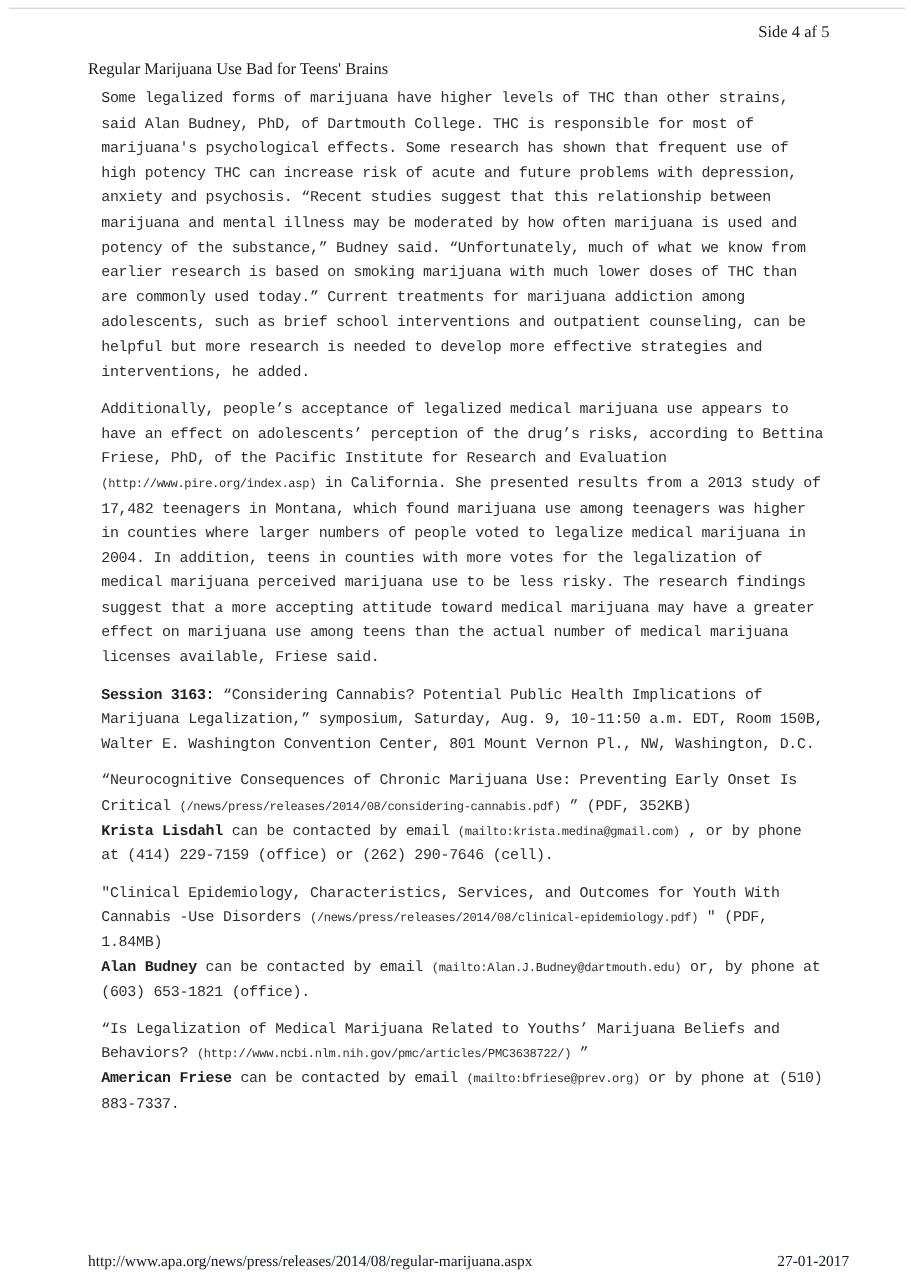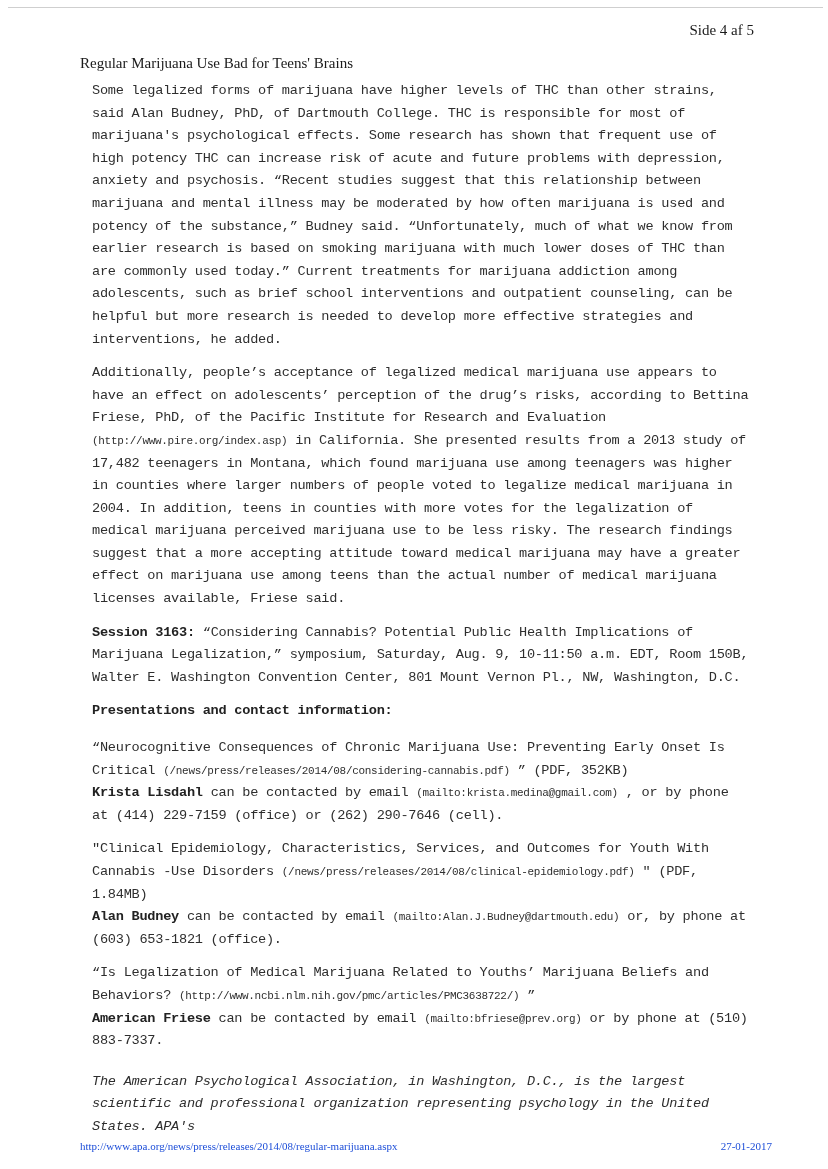--- a/index.html
+++ b/index.html
@@ -7,44 +7,42 @@
   .top-rule { position: absolute; left: 8px; top: 7px; width: 815px; height: 1px; background: #cfcfcf; }
   .hdr { position: absolute; top: 22px; font-family: "Liberation Serif", serif; font-size: 15px; color: #1a1a1a; }
   .hdr-title { left: 80px; margin-top: 33px; }
   .hdr-page { right: 74px; }
   .content { position: absolute; left: 92px; top: 80px; width: 660px; font-family: Liberation Mono, monospace; font-size: 13.6px; line-height: 22.6px; color: #2e2e2e; letter-spacing: -0.25px; }
   .content p { margin: 0 0 11px 0; }
   .small { font-size: 11px; letter-spacing: -0.3px; }
   .b { font-weight: bold; color: #222; margin-top: 28px; }
   .pres { margin-left: 10px; }
   .italic { font-style: italic; }
-  .ftr { position: absolute; top: 1140px; font-family: "Liberation Serif", serif; font-size: 11px; color: #1d4ed8; }
+  .ftr { position: absolute; top: 1140px; font-family: "Liberation Serif", serif; font-size: 14px; color: #0f172a; }
   .ftr-url { left: 80px; }
   .ftr-date { right: 56px; }
 </style>
 </head>
 <body>
 
 <div class="top-rule"></div>
 
 <div class="hdr hdr-title">Regular Marijuana Use Bad for Teens' Brains</div>
 <div class="hdr hdr-page">Side 4 af 5</div>
 
 <div class="content">
   <p>Some legalized forms of marijuana have higher levels of THC than other strains, said Alan Budney, PhD, of Dartmouth College. THC is responsible for most of marijuana's psychological effects. Some research has shown that frequent use of high potency THC can increase risk of acute and future problems with depression, anxiety and psychosis. “Recent studies suggest that this relationship between marijuana and mental illness may be moderated by how often marijuana is used and potency of the substance,” Budney said. “Unfortunately, much of what we know from earlier research is based on smoking marijuana with much lower doses of THC than are commonly used today.” Current treatments for marijuana addiction among adolescents, such as brief school interventions and outpatient counseling, can be helpful but more research is needed to develop more effective strategies and interventions, he added.</p>
 
   <p><span>Additionally, people’s acceptance of legalized medical marijuana use appears to have an effect on adolescents’ perception of the drug’s risks, according to Bettina Friese, PhD, of the Pacific Institute for Research and Evaluation </span><span class="small">(http://www.pire.org/index.asp)</span><span> in California. She presented results from a 2013 study of 17,482 teenagers in Montana, which found marijuana use among teenagers was higher in counties where larger numbers of people voted to legalize medical marijuana in 2004. In addition, teens in counties with more votes for the legalization of medical marijuana perceived marijuana use to be less risky. The research findings suggest that a more accepting attitude toward medical marijuana may have a greater effect on marijuana use among teens than the actual number of medical marijuana licenses available, Friese said.</span></p>
 
   <p><span class="b">Session 3163:</span><span> “Considering Cannabis? Potential Public Health Implications of Marijuana Legalization,” symposium, Saturday, Aug. 9, 10-11:50 a.m. EDT, Room 150B, Walter E. Washington Convention Center, 801 Mount Vernon Pl., NW, Washington, D.C.</span></p>
 
-  <p class="b" style="margin-bottom:14px;">Presentations and contact information:</p>
 
   <p class="pres"><span>“Neurocognitive Consequences of Chronic Marijuana Use: Preventing Early Onset Is Critical </span><span class="small">(/news/press/releases/2014/08/considering-cannabis.pdf)</span><span> ” (PDF, 352KB)</span><br><span class="b">Krista Lisdahl</span><span> can be contacted by email </span><span class="small">(mailto:krista.medina@gmail.com)</span><span> , or by phone at (414) 229-7159 (office) or (262) 290-7646 (cell).</span></p>
 
   <p class="pres"><span>"Clinical Epidemiology, Characteristics, Services, and Outcomes for Youth With Cannabis -Use Disorders </span><span class="small">(/news/press/releases/2014/08/clinical-epidemiology.pdf)</span><span> " (PDF, 1.84MB)</span><br><span class="b">Alan Budney</span><span> can be contacted by email </span><span class="small">(mailto:Alan.J.Budney@dartmouth.edu)</span><span> or, by phone at (603) 653-1821 (office).</span></p>
 
   <p class="pres"><span>“Is Legalization of Medical Marijuana Related to Youths’ Marijuana Beliefs and Behaviors? </span><span class="small">(http://www.ncbi.nlm.nih.gov/pmc/articles/PMC3638722/)</span><span> ”</span><br><span class="b">American Friese</span><span> can be contacted by email </span><span class="small">(mailto:bfriese@prev.org)</span><span> or by phone at (510) 883-7337.</span></p>
 
-  <p class="italic" style="margin-top:18px;">The American Psychological Association, in Washington, D.C., is the largest scientific and professional organization representing psychology in the United States. APA's</p>
 </div>
 
 <div class="ftr ftr-url">http://www.apa.org/news/press/releases/2014/08/regular-marijuana.aspx</div>
 <div class="ftr ftr-date">27-01-2017</div>
 
 </body></html>

